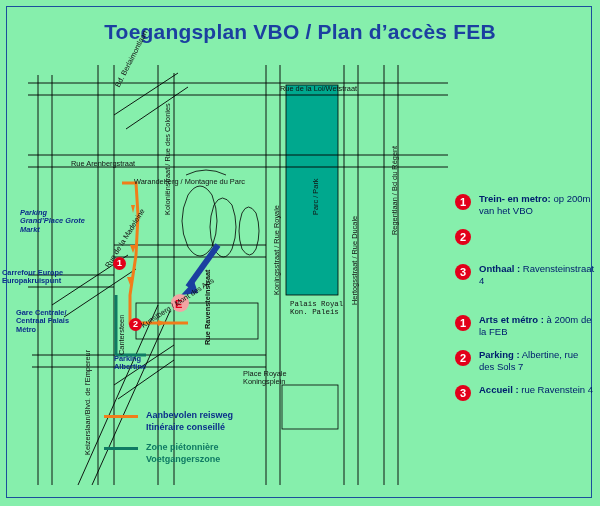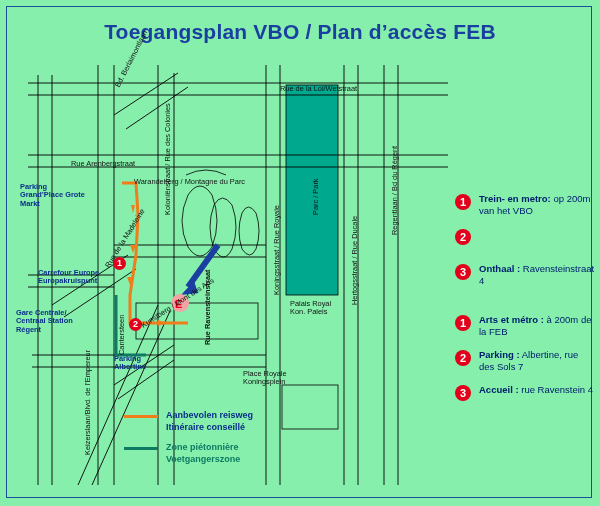--- a/index.html
+++ b/index.html
@@ -11,21 +11,21 @@
   svg.map{position:absolute;left:0;top:0;}
   .lbl{position:absolute;font-size:7.4px;color:#111;line-height:1.12;white-space:nowrap;}
   .lbl.rot90{transform-origin:0 0;transform:rotate(-90deg);}
   .lbl.rot{transform-origin:0 0;}
   .blue-b{color:#0b2f8a;font-weight:bold;}
   .legend{position:absolute;left:455px;top:193px;width:140px;}
   .lrow{position:relative;margin-bottom:9px;padding-left:24px;min-height:26px;}
   .lnum{position:absolute;left:0;top:1px;width:16px;height:16px;border-radius:50%;background:#e2001a;color:#fff;font-size:11px;font-weight:bold;text-align:center;line-height:16px;}
   .ltxt{font-size:9.5px;color:#00206e;line-height:1.28;}
   .ltxt b{color:#00206e;}
-  .keybox{position:absolute;left:124px;top:410px;width:220px;}
+  .keybox{position:absolute;left:104px;top:410px;width:220px;}
   .krow{position:relative;padding-left:42px;margin-bottom:9px;}
   .kdash{position:absolute;left:0;top:5px;width:34px;height:3px;}
   .ktxt{font-size:9px;color:#0b2f8a;font-weight:bold;line-height:1.3;}
   .ktxt.g{color:#0f7a63;}
   .mk{position:absolute;width:13px;height:13px;border-radius:50%;background:#e2001a;color:#fff;font-size:9px;font-weight:bold;text-align:center;line-height:13px;}
 </style>
 </head>
 <body>
 
 <div id="root">
@@ -114,26 +114,26 @@
     <div class="lbl" style="left:116px;top:123px;">Warandeberg / Montagne du Parc</div>
     <div class="lbl rot90" style="left:255px;top:240px;">Koningsstraat / Rue Royale</div>
     <div class="lbl rot90" style="left:333px;top:250px;">Hertogsstraat / Rue Ducale</div>
     <div class="lbl rot90" style="left:373px;top:180px;">Regentlaan / Bd du Régent</div>
     <div class="lbl rot90" style="left:186px;top:290px;font-weight:bold;">Rue Ravensteinstraat</div>
     <div class="lbl rot" style="left:122px;top:268px;transform:rotate(-33deg);">Kunstberg / Mont des Arts</div>
     <div class="lbl rot90" style="left:66px;top:400px;">Keizerslaan/Blvd. de l’Empereur</div>
     <div class="lbl rot" style="left:86px;top:210px;transform:rotate(-58deg);">Rue de la Madeleine</div>
     <div class="lbl rot90" style="left:100px;top:300px;">Cantersteen</div>
 
-    <div class="lbl blue-b" style="left:2px;top:128px;white-space:normal;width:70px;">Parking Grand’Place Grote Markt</div>
-    <div class="lbl blue-b" style="left:-16px;top:214px;white-space:normal;width:76px;margin-left:36px;">Carrefour Europe Europakruispunt</div>
-    <div class="lbl blue-b" style="left:-2px;top:254px;white-space:normal;width:70px;">Gare Centrale/ Centraal Station Régent</div>
+    <div class="lbl blue-b" style="left:2px;top:154px;white-space:normal;width:70px;font-style:italic;">Parking Grand’Place Grote Markt</div>
+    <div class="lbl blue-b" style="left:-16px;top:214px;white-space:normal;width:76px;">Carrefour Europe Europakruispunt</div>
+    <div class="lbl blue-b" style="left:-2px;top:254px;white-space:normal;width:70px;">Gare Centrale/ Centraal Palais Métro</div>
     <div class="lbl blue-b" style="left:96px;top:300px;white-space:normal;width:52px;">Parking Albertine</div>
     <div class="lbl rot90" style="left:294px;top:160px;">Parc / Park</div>
-    <div class="lbl" style="left:272px;top:245px;white-space:normal;width:56px;">Palais Royal Kon. Paleis</div>
+    <div class="lbl" style="left:272px;top:245px;white-space:normal;width:56px;font-family:Liberation Mono, monospace;">Palais Royal Kon. Paleis</div>
     <div class="lbl" style="left:225px;top:315px;white-space:normal;width:48px;">Place Royale Koningsplein</div>
   </div>
 
   <div class="legend">
     <div class="lrow">
       <div class="lnum">1</div>
       <div class="ltxt"><b>Trein- en metro:</b>
         <span>op 200m van het VBO</span></div>
     </div>
     <div class="lrow">

